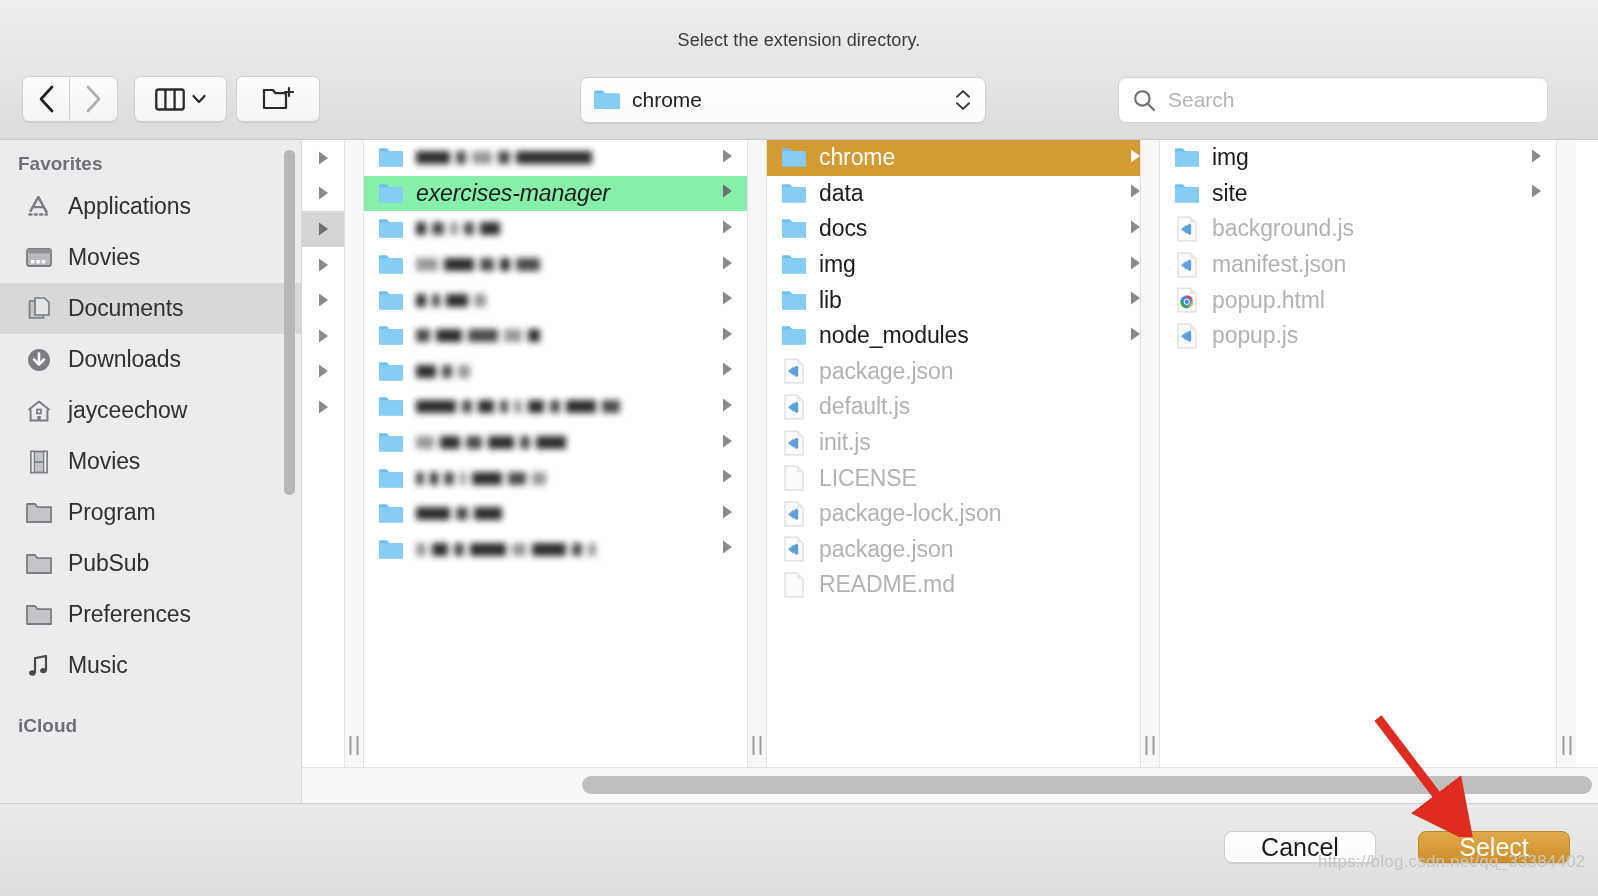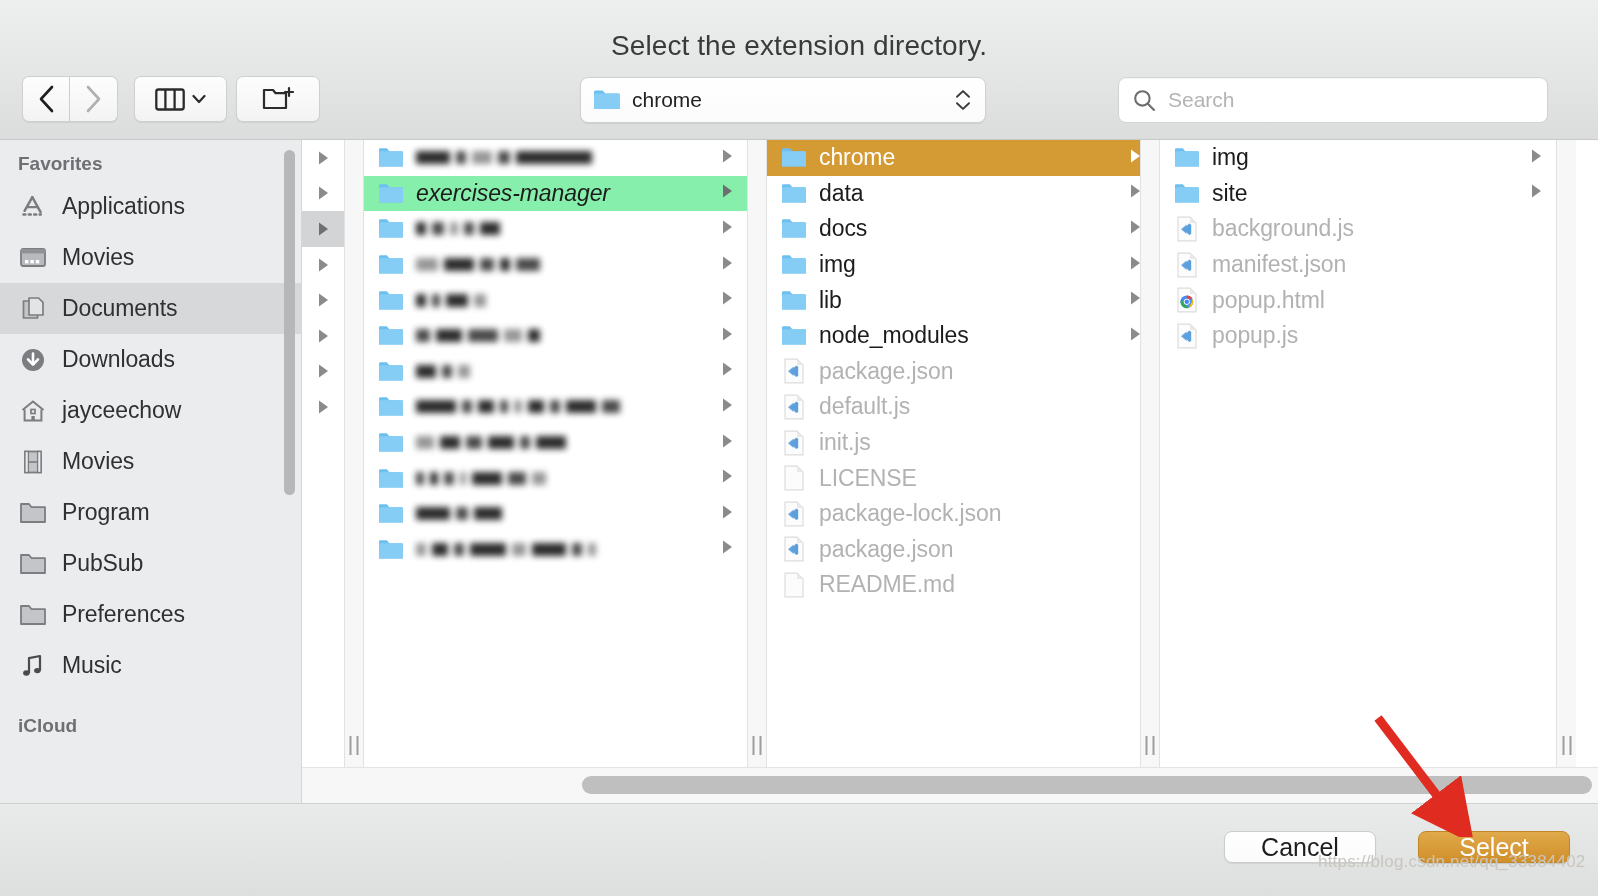--- a/index.html
+++ b/index.html
@@ -10,21 +10,21 @@
     -webkit-font-smoothing:antialiased;
   }
   .window{position:relative;width:1598px;height:896px;overflow:hidden;
     background:linear-gradient(180deg,#eceded 0%,#e6e7e7 40%,#dcdddd 100%);}
 
   
   .toolbar{position:absolute;left:0;top:0;width:1598px;height:140px;
     background:linear-gradient(180deg,#edeeee 0%,#e4e5e5 55%,#dbdcdc 100%);
     border-bottom:1px solid #c8c9c9;box-sizing:border-box;}
   .sheet-title{position:absolute;left:0;top:30px;width:1598px;text-align:center;
-    font-size:28px;color:#3a3a3a;letter-spacing:.1px;}
+    font-size:18px;color:#3a3a3a;letter-spacing:.1px;}
 
   .navgroup{position:absolute;left:22px;top:76px;display:flex;}
   .navbtn{width:48px;height:46px;background:linear-gradient(180deg,#fdfdfd,#f3f3f3);
     border:1px solid #cfcfcf;display:flex;align-items:center;justify-content:center;
     box-shadow:0 1px 1px rgba(0,0,0,.07);box-sizing:border-box;}
   .navbtn.left{border-radius:7px 0 0 7px;}
   .navbtn.right{border-radius:0 7px 7px 0;border-left:none;}
 
   .viewbtn{position:absolute;left:134px;top:76px;width:93px;height:46px;
     background:linear-gradient(180deg,#fdfdfd,#f3f3f3);border:1px solid #cfcfcf;
@@ -51,21 +51,21 @@
   .searchfield .ph{font-size:21px;color:#b4b4b4;margin-left:12px;}
 
   
   .bodyarea{position:absolute;left:0;top:140px;width:1598px;height:663px;}
 
   
   .sidebar{position:absolute;left:0;top:0;width:302px;height:663px;
     background:#ebecee;border-right:1px solid #d6d7d9;box-sizing:border-box;
     overflow:hidden;}
   .sb-section{font-size:19px;color:#6e7073;font-weight:bold;padding:13px 0 6px 18px;}
-  .sb-item{height:51px;display:flex;align-items:center;padding-left:18px;box-sizing:border-box;}
+  .sb-item{height:51px;display:flex;align-items:center;padding-left:24px;box-sizing:border-box;}
   .sb-item.sel{background:#d7d8da;}
   .sb-item .txt{font-size:23px;color:#2f3031;margin-left:14px;letter-spacing:-.1px;}
   .sb-icon{width:30px;height:30px;flex:none;display:flex;align-items:center;justify-content:center;}
   .sb-scroll{position:absolute;right:6px;top:10px;width:11px;height:345px;
     background:#b6b7b8;border-radius:6px;}
 
   
   .colarea{position:absolute;left:302px;top:0;width:1296px;height:663px;background:#fff;}
   .prevcol{position:absolute;left:0;top:0;width:42px;height:627px;background:#fff;}
   .prevcol .arrowrow{height:35.6px;display:flex;align-items:center;justify-content:center;}

